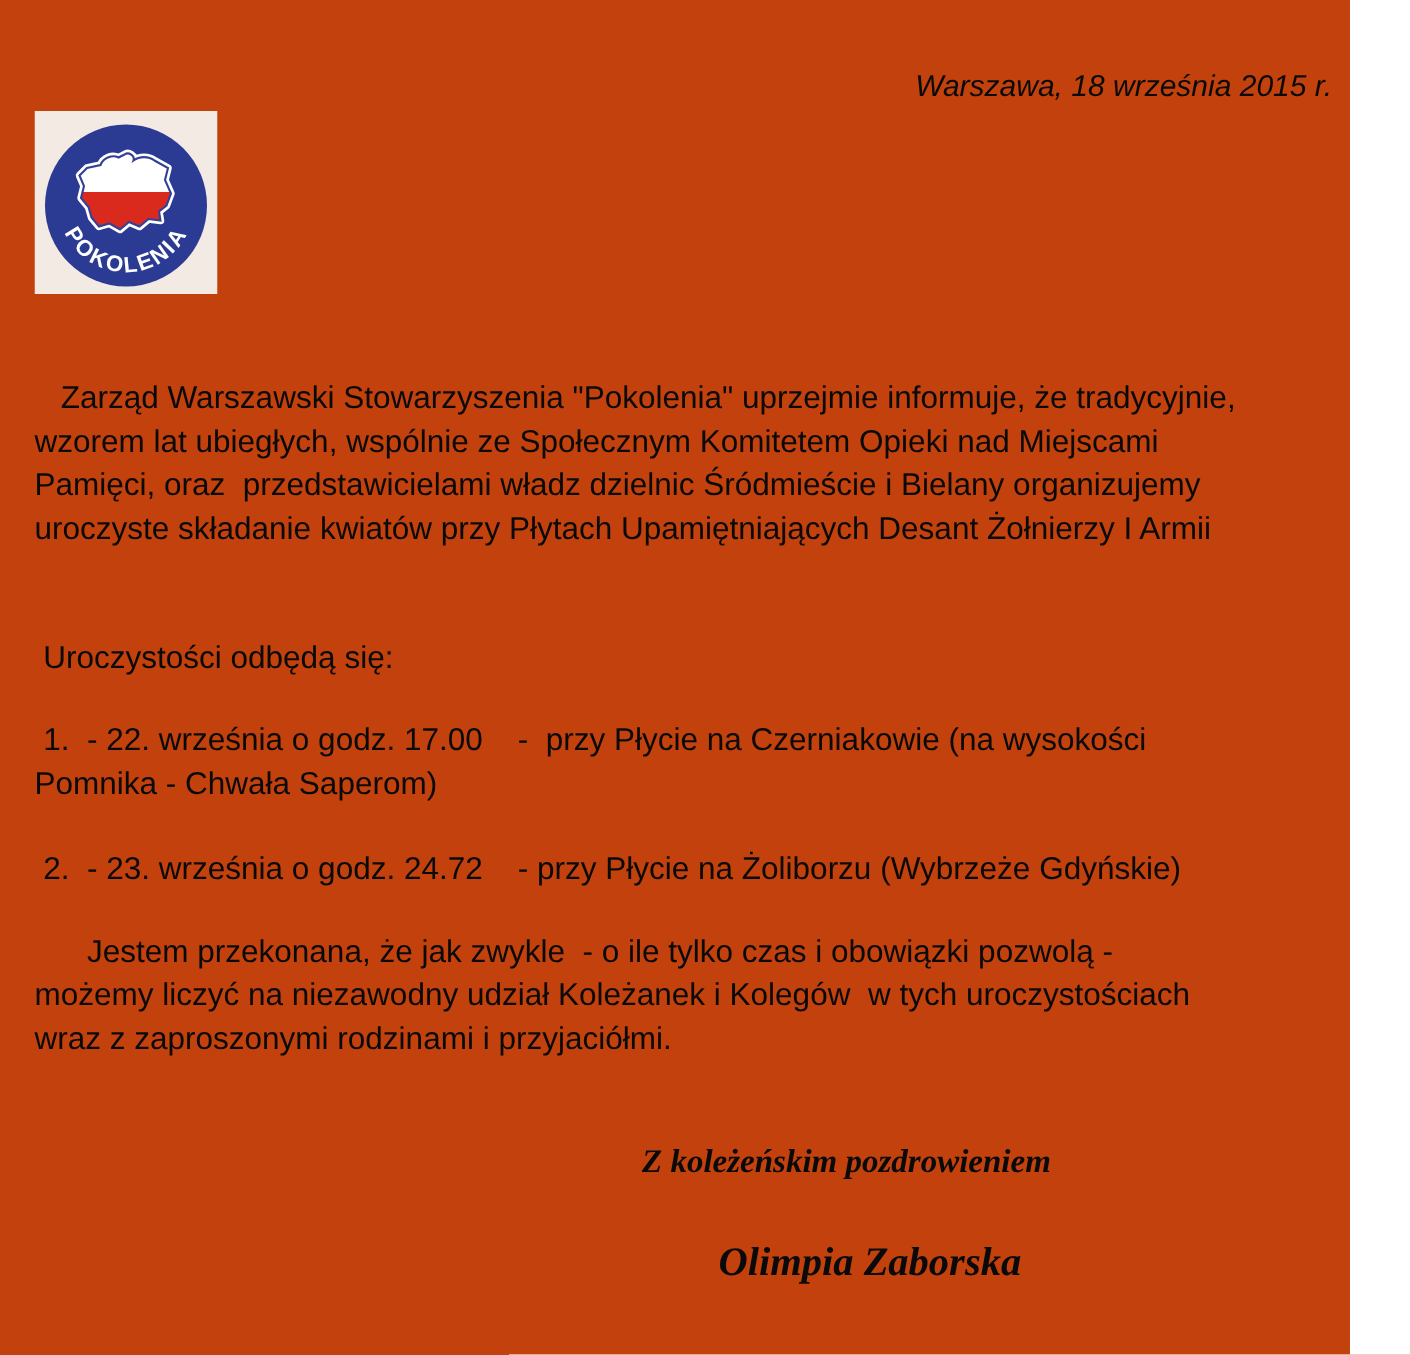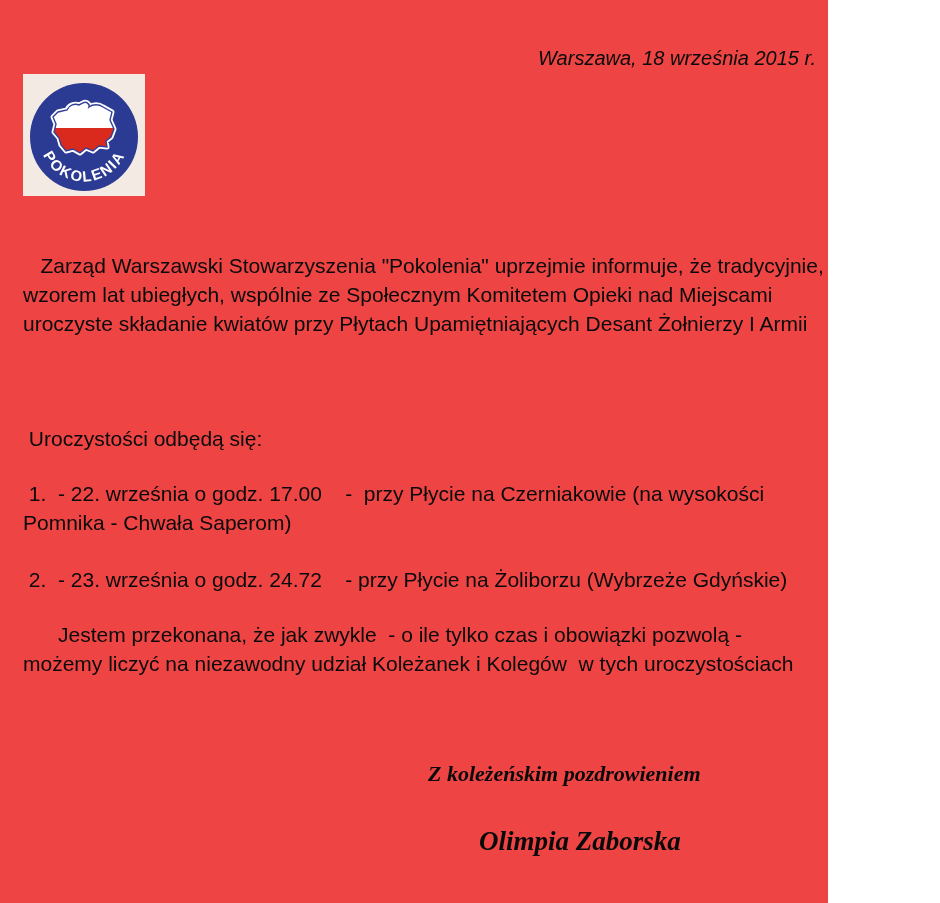--- a/index.html
+++ b/index.html
@@ -1,19 +1,19 @@
 <!DOCTYPE html>
 <html><head>
 <meta charset="utf-8">
 <style>
   html,body { margin:0; padding:0; background:#ffffff; }
   .page {
     position:relative;
-    width:828px; height:903px;
-    background:#ef4444;
+    width:900px; height:903px;
+    background:#c2410c;
     overflow:hidden;
     font-family:"Liberation Sans", sans-serif;
     color:#0a0a0a;
   }
   .dateline {
     position:absolute; top:47px; right:12px;
     font-size:20px; font-style:italic;
     white-space:pre;
   }
   .logo {
@@ -71,37 +71,39 @@
     <path d="M 44 36 C 46 31 52 29 56 31 L 60 29 C 63 27 67 30 66 33 C 70 30 76 30 80 33 L 89 38 L 87 46 L 91 55 L 88 63 L 83 67 L 84 73 L 76 72 L 70 77 L 63 74 L 57 79 L 50 75 L 43 77 L 38 71 L 36 64 L 31 58 L 33 50 L 30 43 L 35 38 Z" fill="none" stroke-width="1.4" stroke="#32409a"></path>
     <text font-size="15" font-weight="bold" letter-spacing="1.5" fill="#ffffff">
       <textPath href="#arcPath" startOffset="50%" text-anchor="middle">POKOLENIA</textPath>
     </text>
   </svg>
 
 
   <div class="bodyblock p1">
     <div class="line">   Zarząd Warszawski Stowarzyszenia "Pokolenia" uprzejmie informuje, że tradycyjnie,</div>
     <div class="line">wzorem lat ubiegłych, wspólnie ze Społecznym Komitetem Opieki nad Miejscami</div>
+    <div class="line">Pamięci, oraz  przedstawicielami władz dzielnic Śródmieście i Bielany organizujemy</div>
     <div class="line">uroczyste składanie kwiatów przy Płytach Upamiętniających Desant Żołnierzy I Armii</div>
   </div>
 
   <div class="bodyblock intro">
     <div class="line"> Uroczystości odbędą się:</div>
   </div>
 
   <div class="bodyblock event1">
     <div class="line"> 1.  - 22. września o godz. 17.00    -  przy Płycie na Czerniakowie (na wysokości</div>
     <div class="line">Pomnika - Chwała Saperom)</div>
   </div>
 
   <div class="bodyblock event2">
     <div class="line"> 2.  - 23. września o godz. 24.72    - przy Płycie na Żoliborzu (Wybrzeże Gdyńskie)</div>
   </div>
 
   <div class="bodyblock p2">
     <div class="line">      Jestem przekonana, że jak zwykle  - o ile tylko czas i obowiązki pozwolą -</div>
     <div class="line">możemy liczyć na niezawodny udział Koleżanek i Kolegów  w tych uroczystościach</div>
+    <div class="line">wraz z zaproszonymi rodzinami i przyjaciółmi.</div>
   </div>
 
   <div class="closing">Z koleżeńskim pozdrowieniem</div>
   <div class="signature">Olimpia Zaborska</div>
 
 </div>
 
 </body></html>

